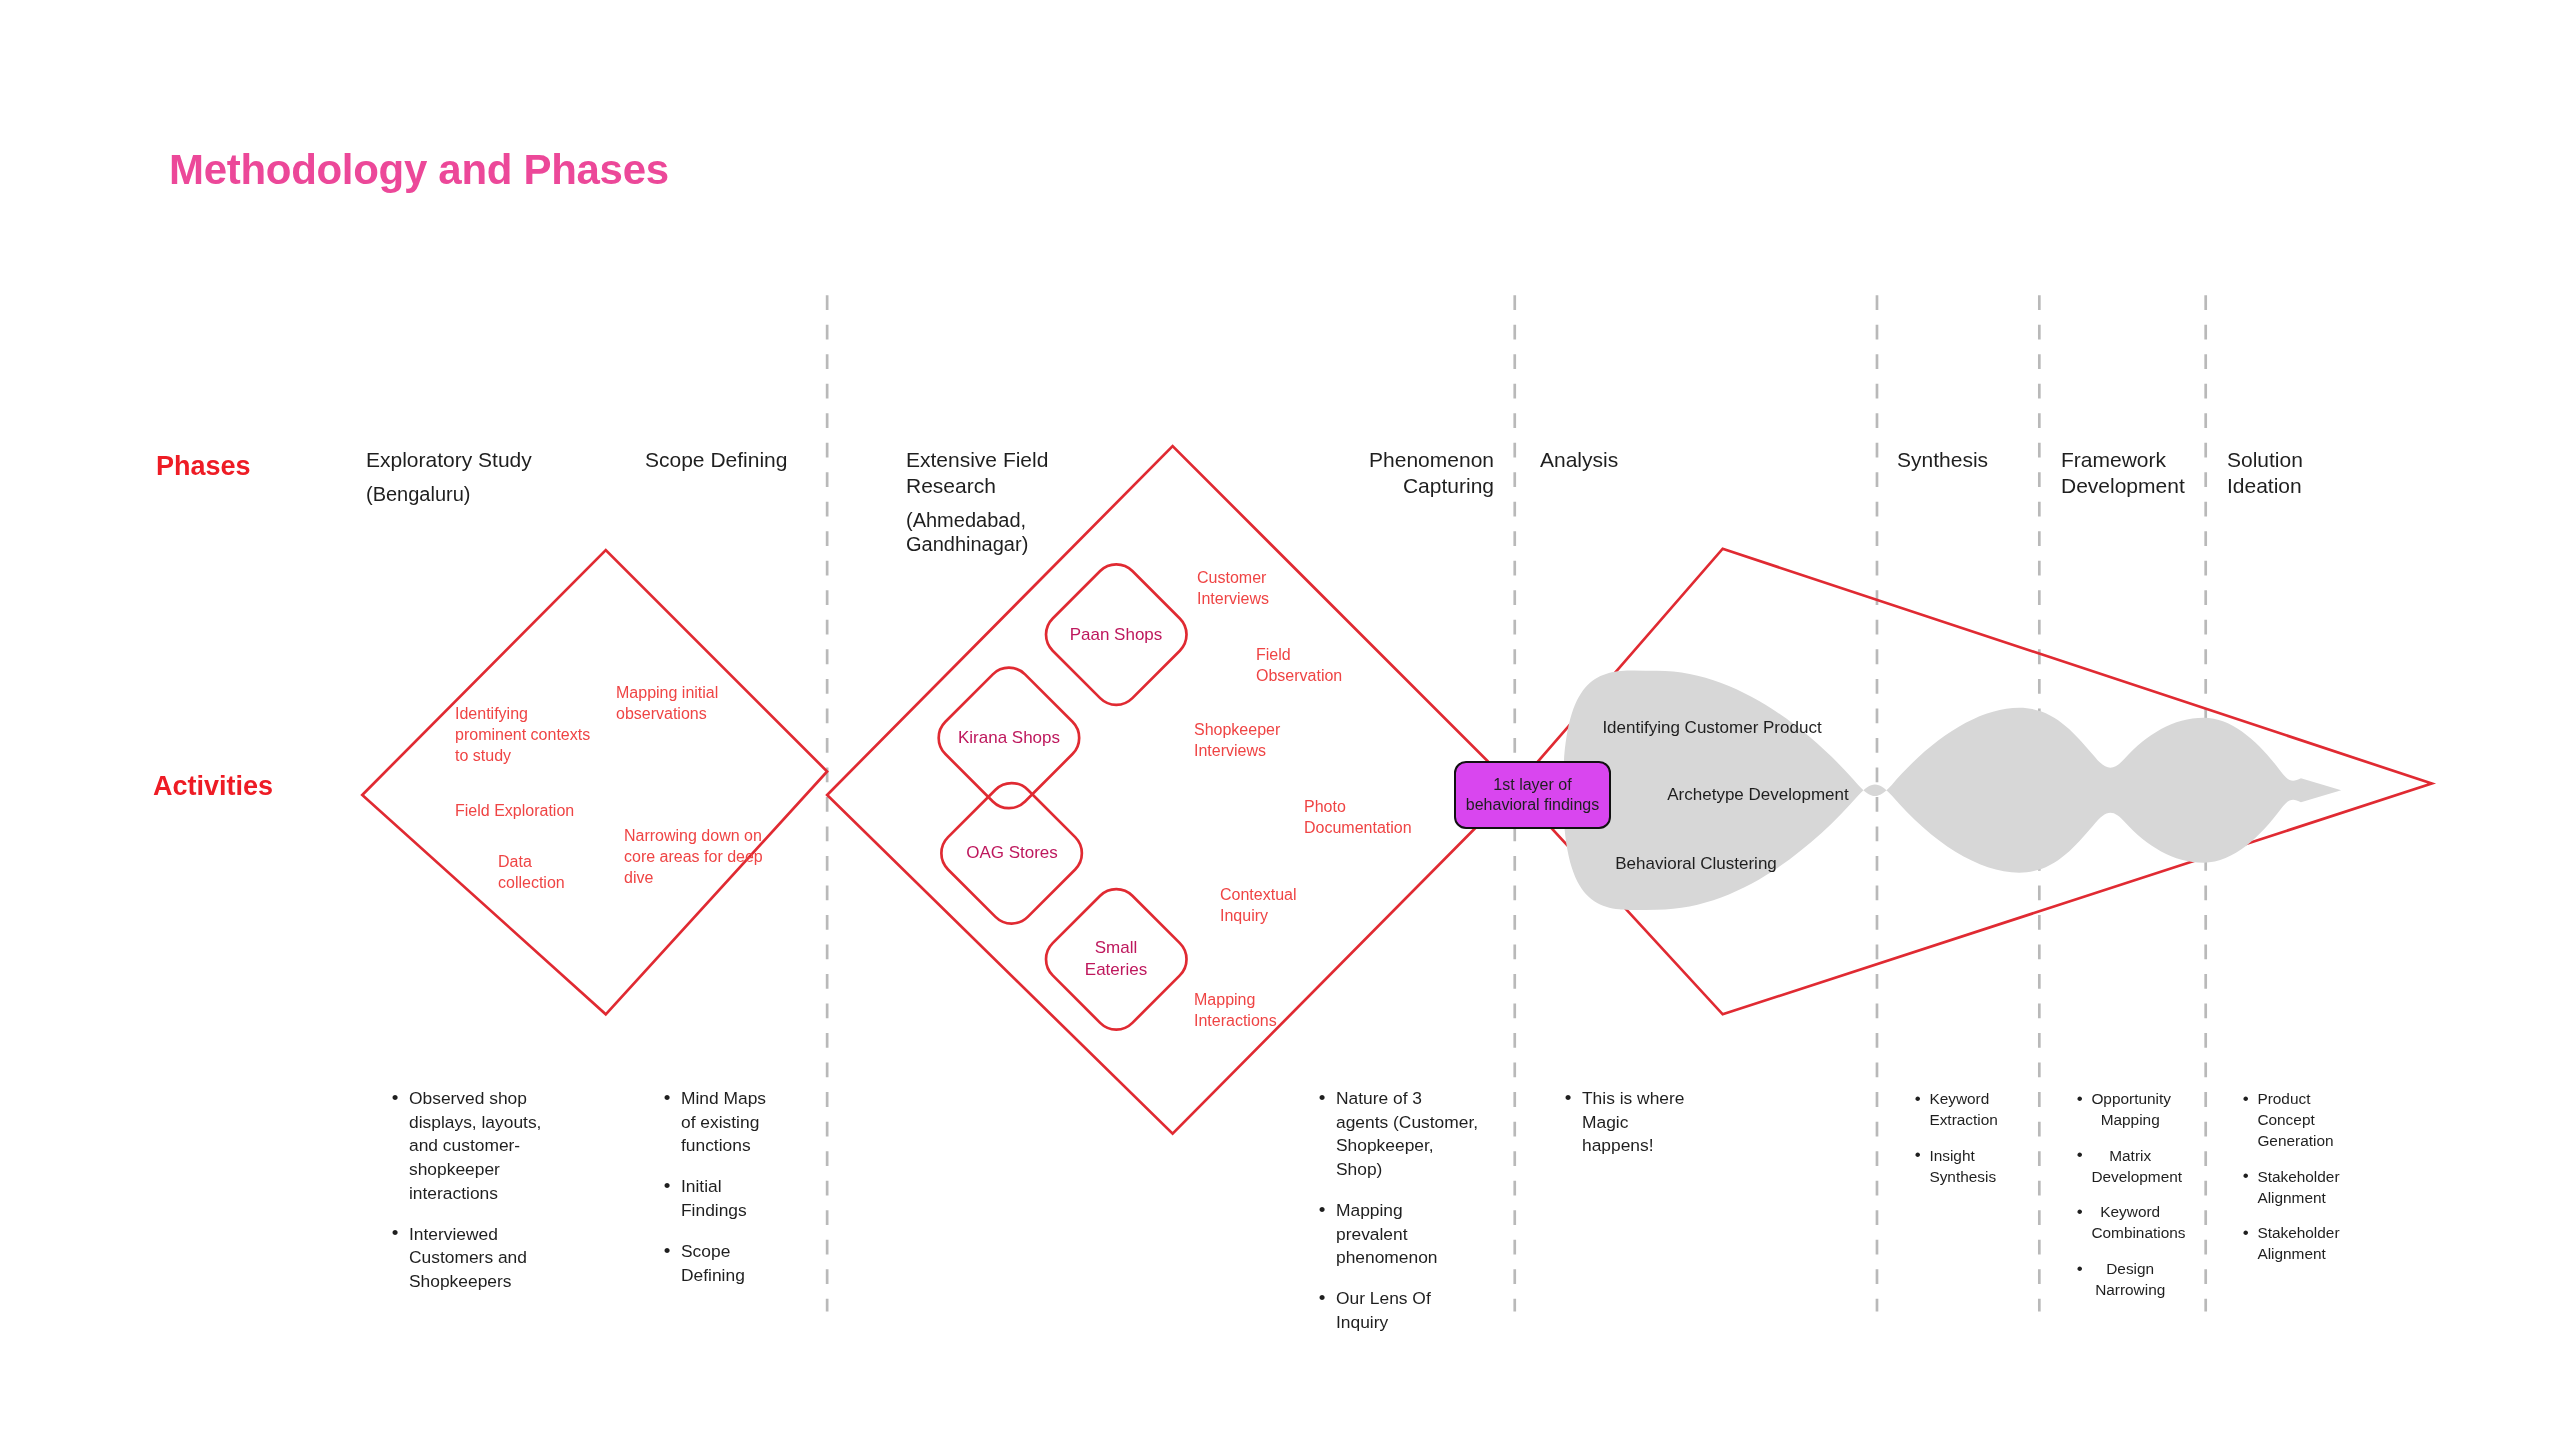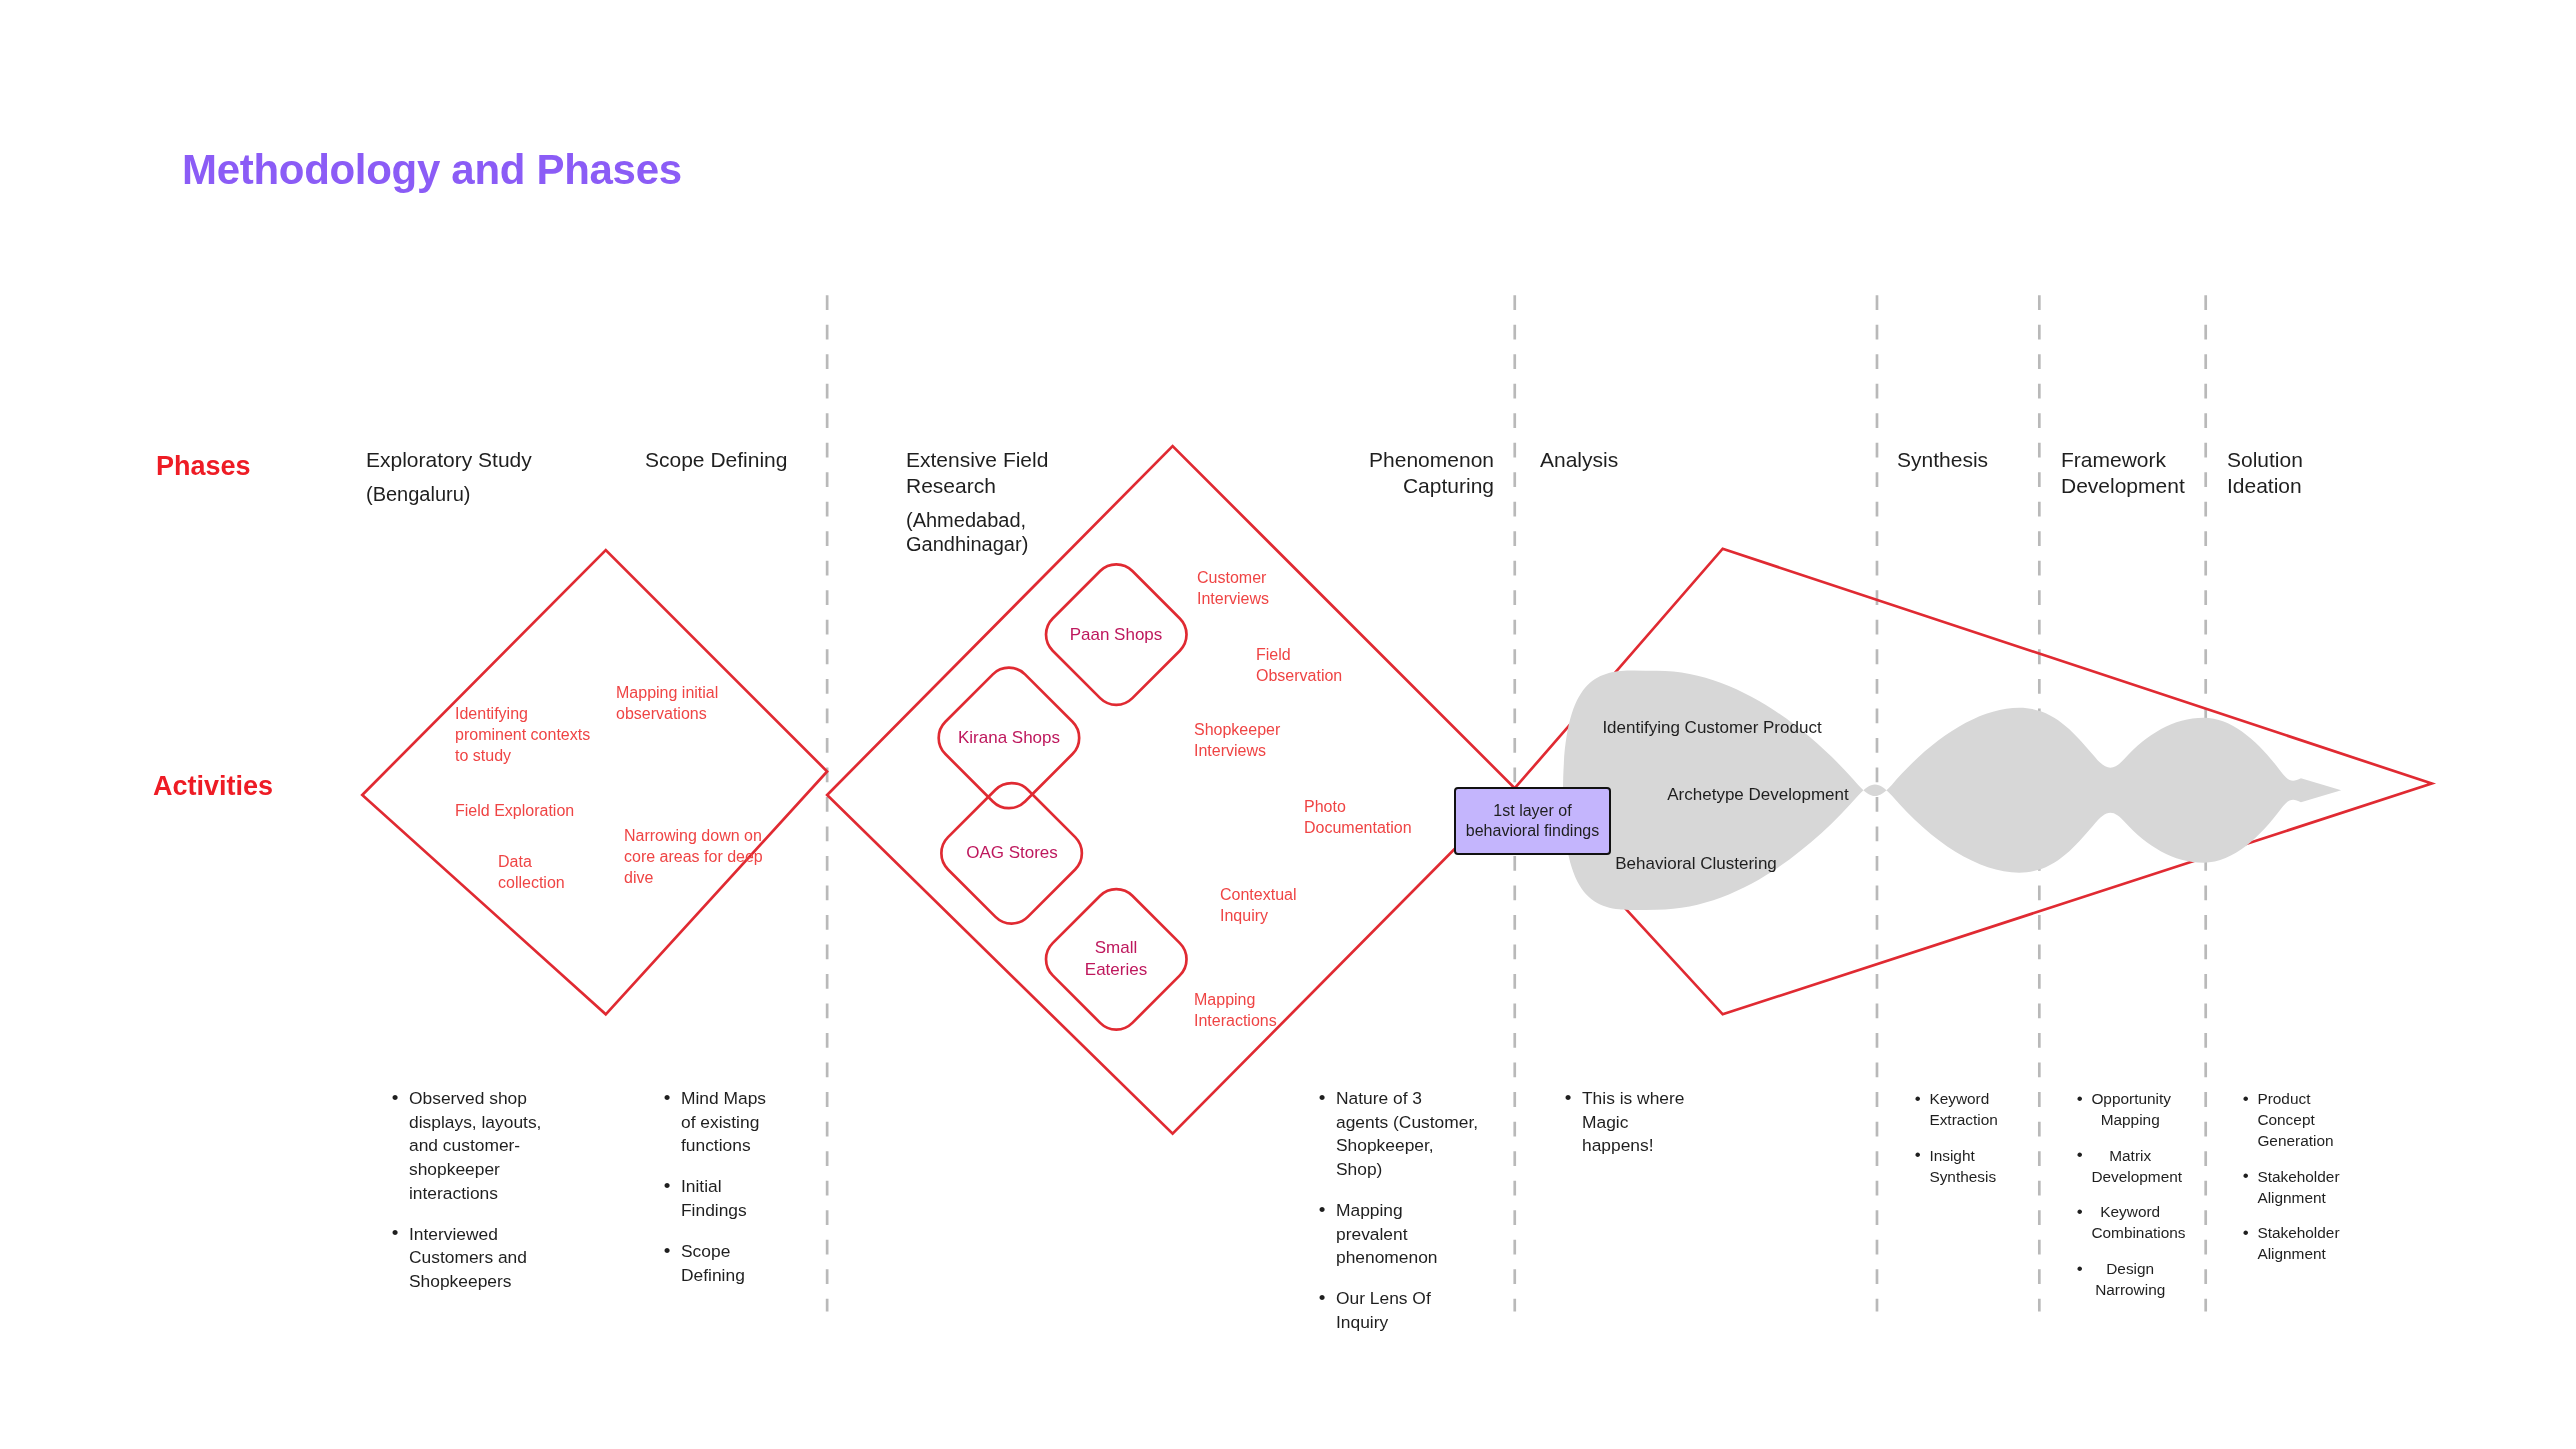--- a/index.html
+++ b/index.html
@@ -1,42 +1,42 @@
 <!DOCTYPE html>
 <html style="font-size:10.7px"><head>
 <meta charset="utf-8">
 <style>
   html,body{margin:0;padding:0;background:#ffffff;}
   body{width:2576px;height:1449px;position:relative;overflow:hidden;
        font-family:"Liberation Sans","DejaVu Sans",sans-serif;color:#1b1b1b;}
   .page{position:absolute;inset:0;}
 
-  #title{position:absolute;left:182px;top:146px;font-size:42px;font-weight:bold;
-         color:#8b5cf6;letter-spacing:-0.3px;white-space:nowrap;}
+  #title{position:absolute;left:169px;top:146px;font-size:42px;font-weight:bold;
+         color:#ec4899;letter-spacing:-0.3px;white-space:nowrap;}
 
   .rowlabel{position:absolute;font-size:27px;font-weight:bold;color:#ee1c25;white-space:nowrap;}
   #lbl-phases{left:156px;top:451px;}
   #lbl-activities{left:153px;top:771px;}
 
   svg#canvas{position:absolute;left:0;top:0;width:2576px;height:1449px;}
 
   .phase{position:absolute;font-size:21px;line-height:1.22;color:#1f1f1f;}
   .phase .sub{display:block;margin-top:9.4px;font-size:20px;}
 
   .act{position:absolute;font-size:16px;line-height:1.32;color:#ef4444;}
 
   .shp-label{position:absolute;font-size:17px;color:#be185d;text-align:center;
              white-space:nowrap;transform:translate(-50%,-50%);}
 
   .blob-label{position:absolute;font-size:17px;line-height:1.3;color:#1f1f1f;
               text-align:center;transform:translate(-50%,-50%);white-space:nowrap;}
 
-  #findings-box{position:absolute;border:2px solid #111;border-radius:4px;
-                background:#c4b5fd;left:1454px;top:761px;width:153px;height:64px;
-                display:flex;align-items:center;justify-content:center;margin-top:26px;}
+  #findings-box{position:absolute;border:2px solid #111;border-radius:12px;
+                background:#d946ef;left:1454px;top:761px;width:153px;height:64px;
+                display:flex;align-items:center;justify-content:center;}
   #findings-box .t{font-size:16px;line-height:1.28;text-align:center;color:#1f1f1f;}
 
   .bullets{position:absolute;font-size:17.4px;line-height:1.36;color:#1f1f1f;}
   .bullets ul{margin:16px;padding:0;list-style:none;}
   .bullets li{position:relative;padding-left:20px;margin-bottom:17.4px;}
   .bullets li:last-child{margin-bottom:0;}
   .bullets li:before{content:"•";position:absolute;left:2.7px;top:-1.3px;font-size:19px;line-height:1.3;}
   .bullets.small{font-size:15.4px;}
   .bullets.small li{padding-left:17.4px;margin-bottom:14.8px;}
   .bullets.small li:before{font-size:17px;}

